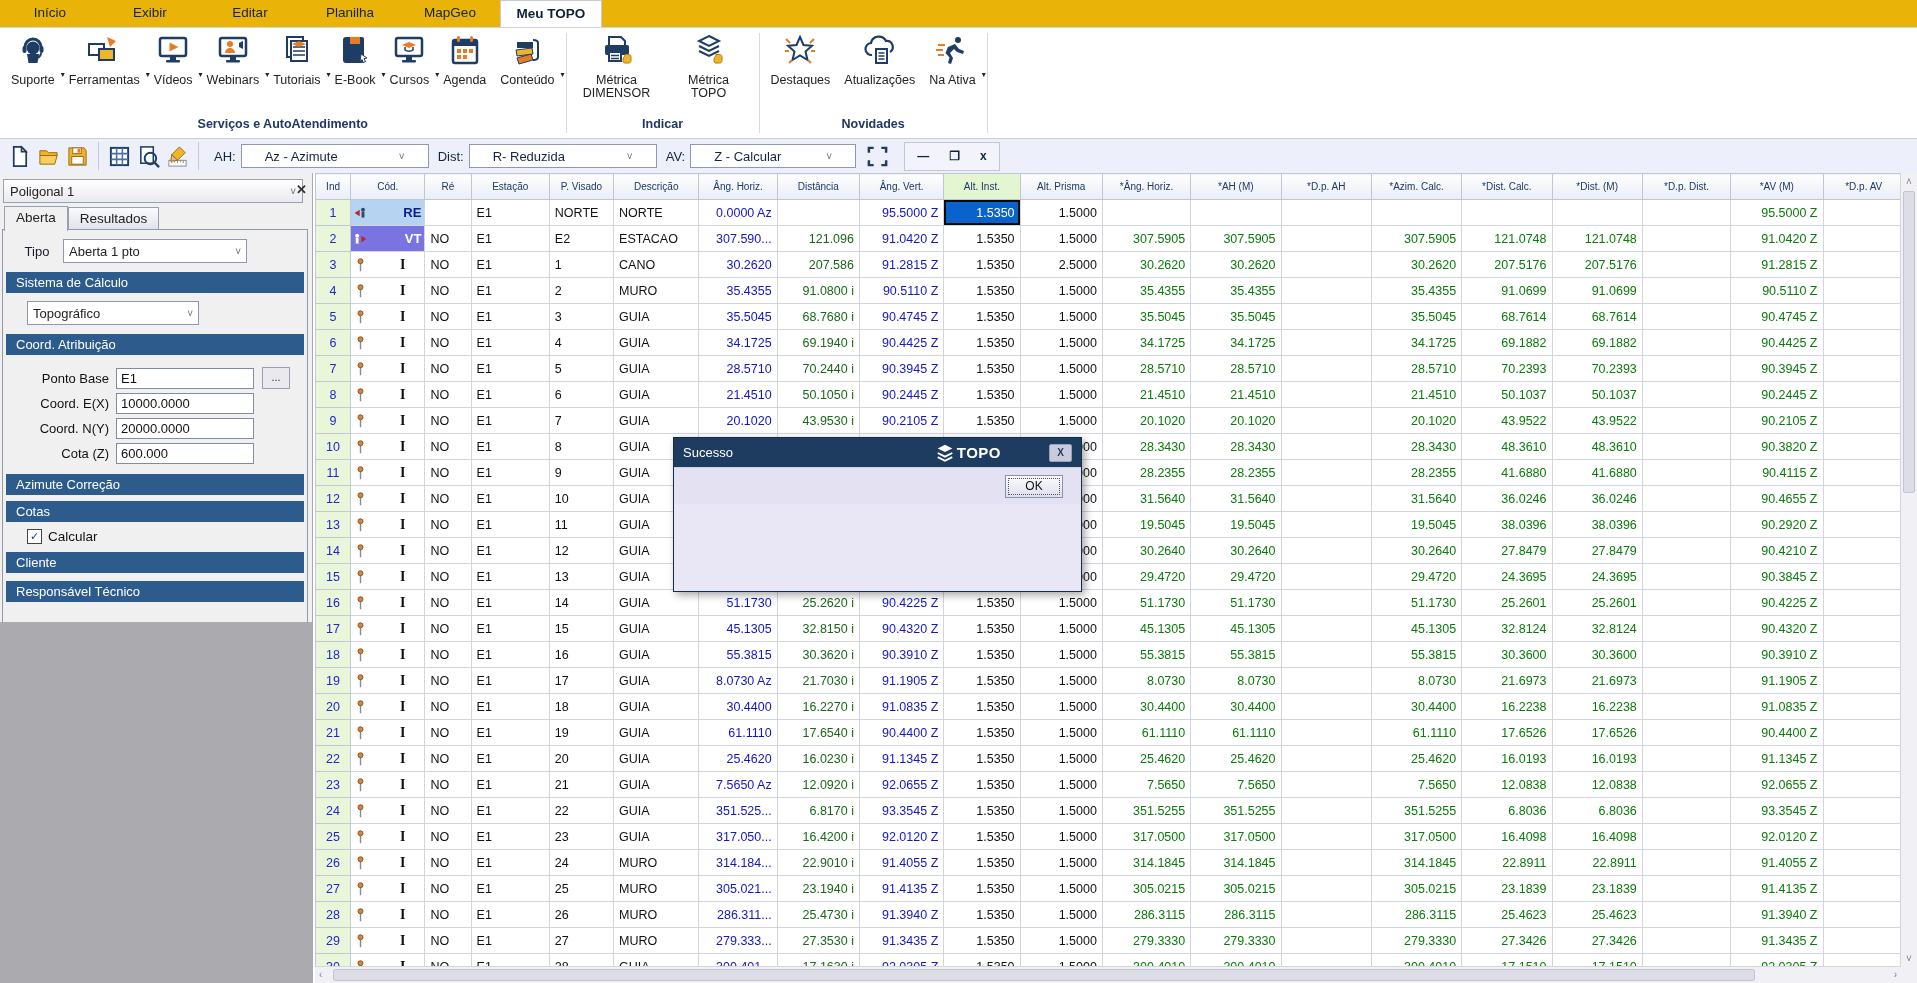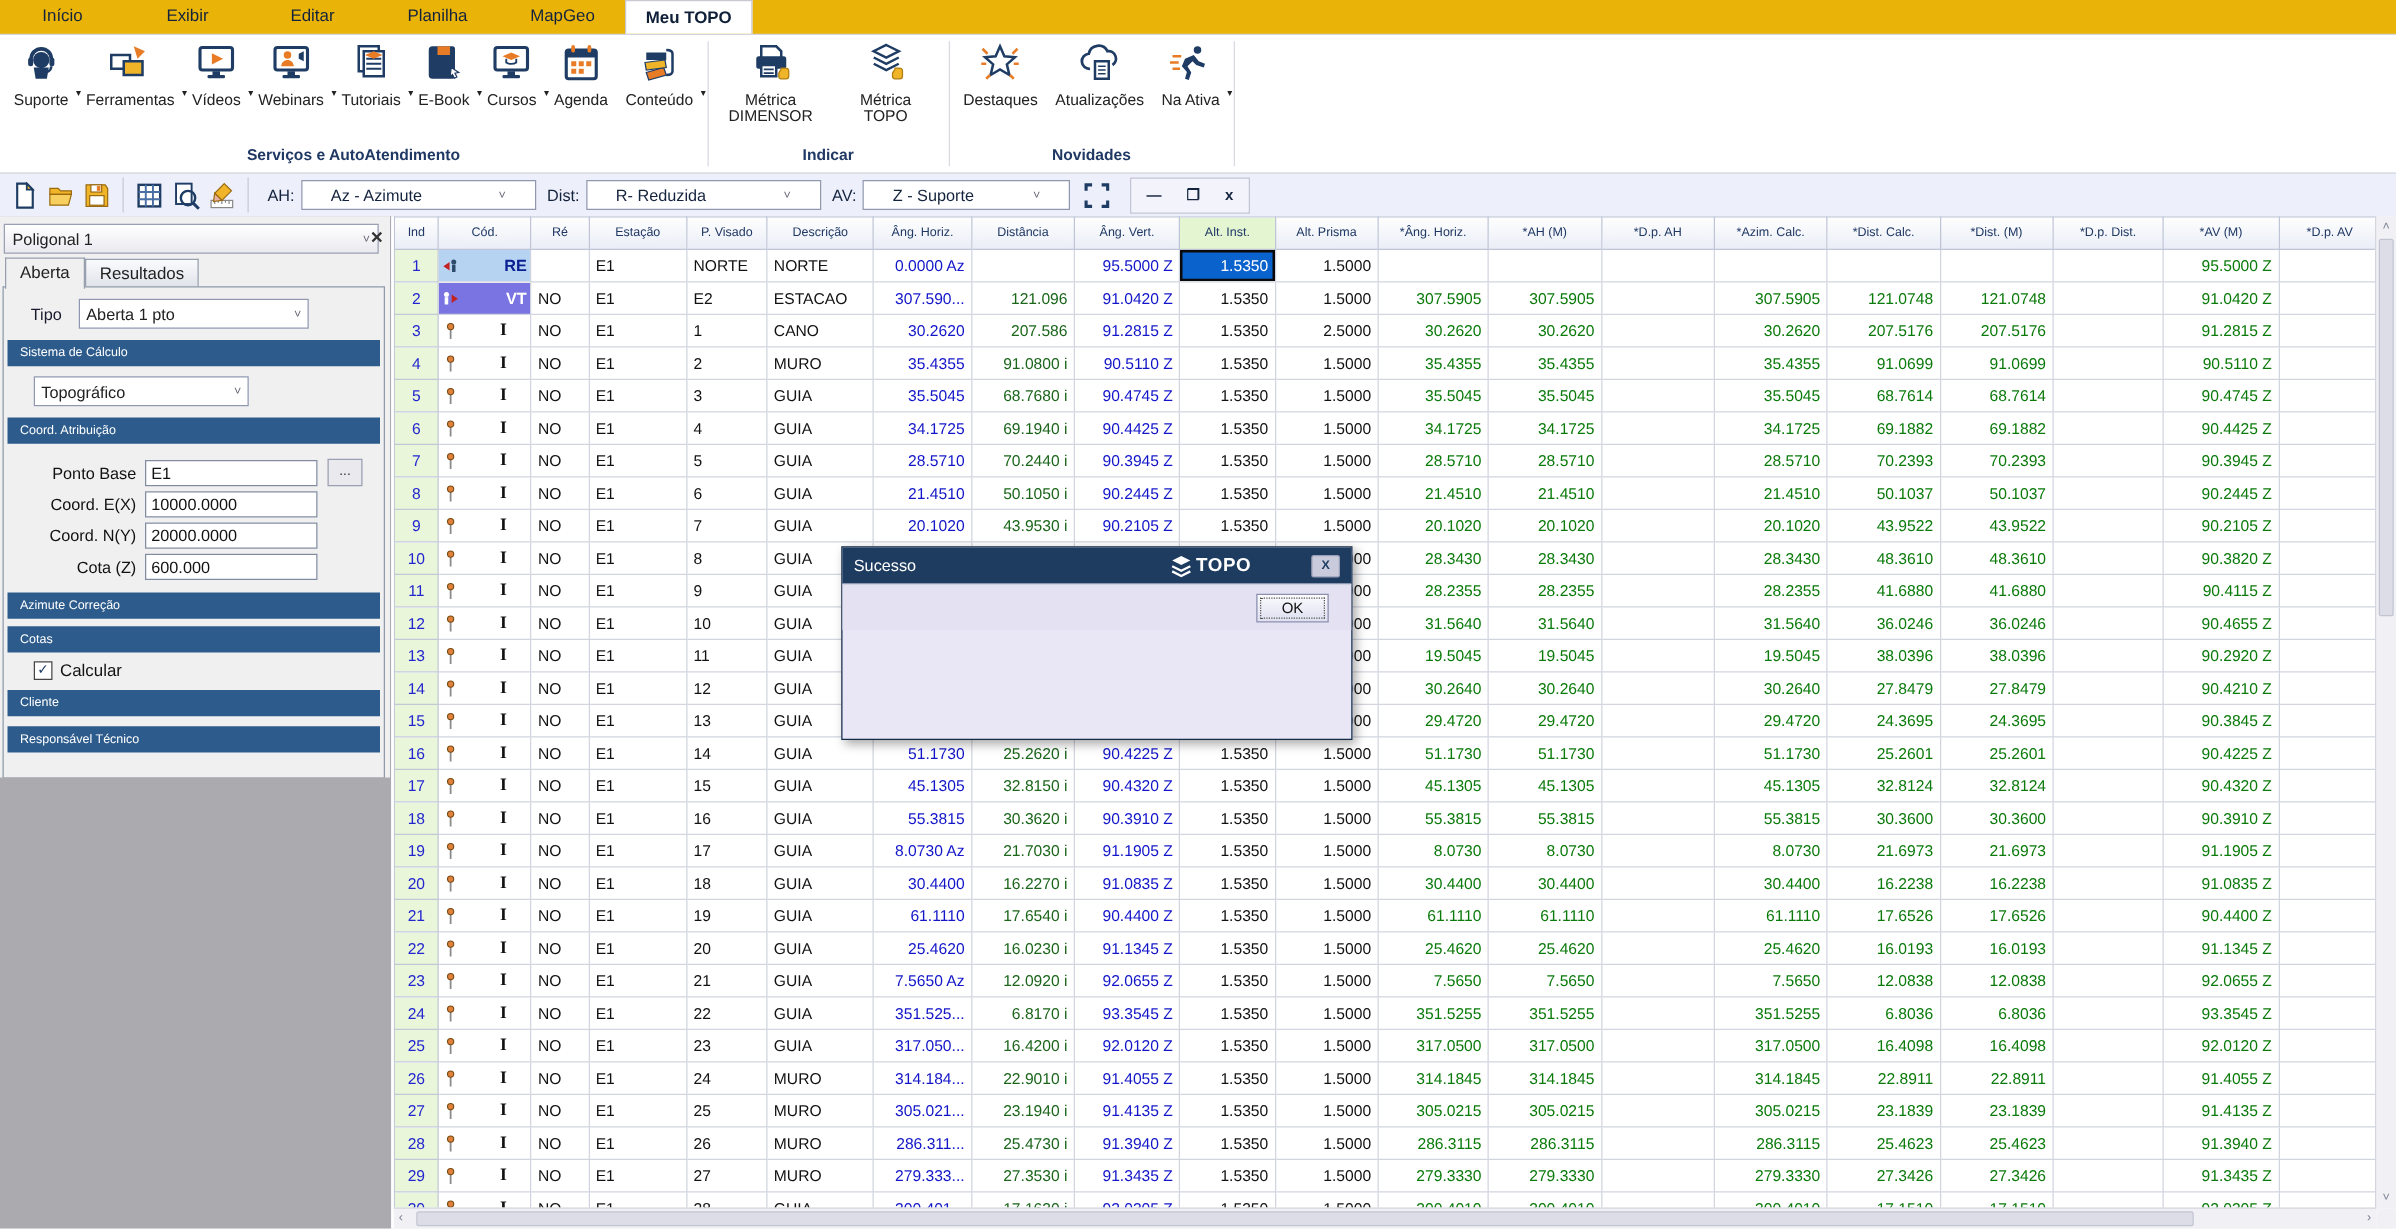--- a/index.html
+++ b/index.html
@@ -49,21 +49,21 @@
   .sideclose{position:absolute;right:5px;top:9px;font-size:13px;font-weight:bold;color:#333;}
   .stabs{position:absolute;left:4px;top:33px;display:flex;align-items:flex-end;}
   .stab{border:1px solid #98a0b0;border-bottom:none;padding:3px 11px 4px;background:linear-gradient(#fafbfd,#dfe2ea);
         font-size:13.5px;color:#222;}
   .stab.active{background:#f0f0f0;position:relative;z-index:2;padding-bottom:6px;margin-bottom:-1px;}
   .sbox{position:absolute;left:2px;right:4px;top:56px;height:392px;border:1px solid #8e9aa8;background:#f0f0f0;}
   .tiporow{display:flex;align-items:center;margin:9px 8px 9px 8px;}
   .tipolabel{width:52px;text-align:center;font-size:13px;}
   .sselect{height:22px;background:#fff;border:1px solid #8f98b0;display:flex;align-items:center;
            justify-content:space-between;font-size:13px;color:#222;padding:0 5px;}
-  .ssec{height:21px;background:var(--c-section_blue,#2d5c8c);color:#fff;font-size:10px;display:flex;
+  .ssec{height:21px;background:var(--c-section_blue,#2d5c8c);color:#fff;font-size:13px;display:flex;
         align-items:center;padding-left:10px;margin:0 3px;}
   .calcwrap{margin:8px 0 9px 24px;width:172px;}
   .frow{display:flex;align-items:center;margin:4px 6px;}
   .flabel{width:100px;text-align:right;padding-right:7px;font-size:13px;color:#111;}
   .finput{width:128px;height:19px;border:1px solid #828ca0;background:#fff;font-size:13px;
           padding:0 4px;display:flex;align-items:center;color:#111;}
   .fbrowse{width:26px;height:20px;margin-left:8px;background:#e9e9ee;border:1px solid #9aa0b2;
            text-align:center;line-height:18px;font-size:11px;color:#333;}
   .gap8{height:8px;} .gap6{height:6px;}
   .cbrow{display:flex;align-items:center;margin:7px 0 8px 24px;}
@@ -360,21 +360,21 @@
         <span>Az - Azimute</span>
         <span class="chev">˅</span>
       </span>
     <span class="tblabel">Dist:</span>
     <span class="tbselect" style="width:140px">
         <span>R- Reduzida</span>
         <span class="chev">˅</span>
       </span>
     <span class="tblabel">AV:</span>
     <span class="tbselect" style="width:118px">
-        <span>Z - Suporte</span>
+        <span>Z - Calcular</span>
         <span class="chev">˅</span>
       </span>
     <span class="tbicon" style="margin-left:8px">
         <svg viewBox="0 0 24 24" fill="none" stroke="#1e3c64" stroke-width="2.6">
           <path d="M3 8V3h5M16 3h5v5M21 16v5h-5M8 21H3v-5"></path>
         </svg>
       </span>
     <span class="winbox">
       <span class="winbtn">—</span>
       <span class="winbtn">❐</span>

